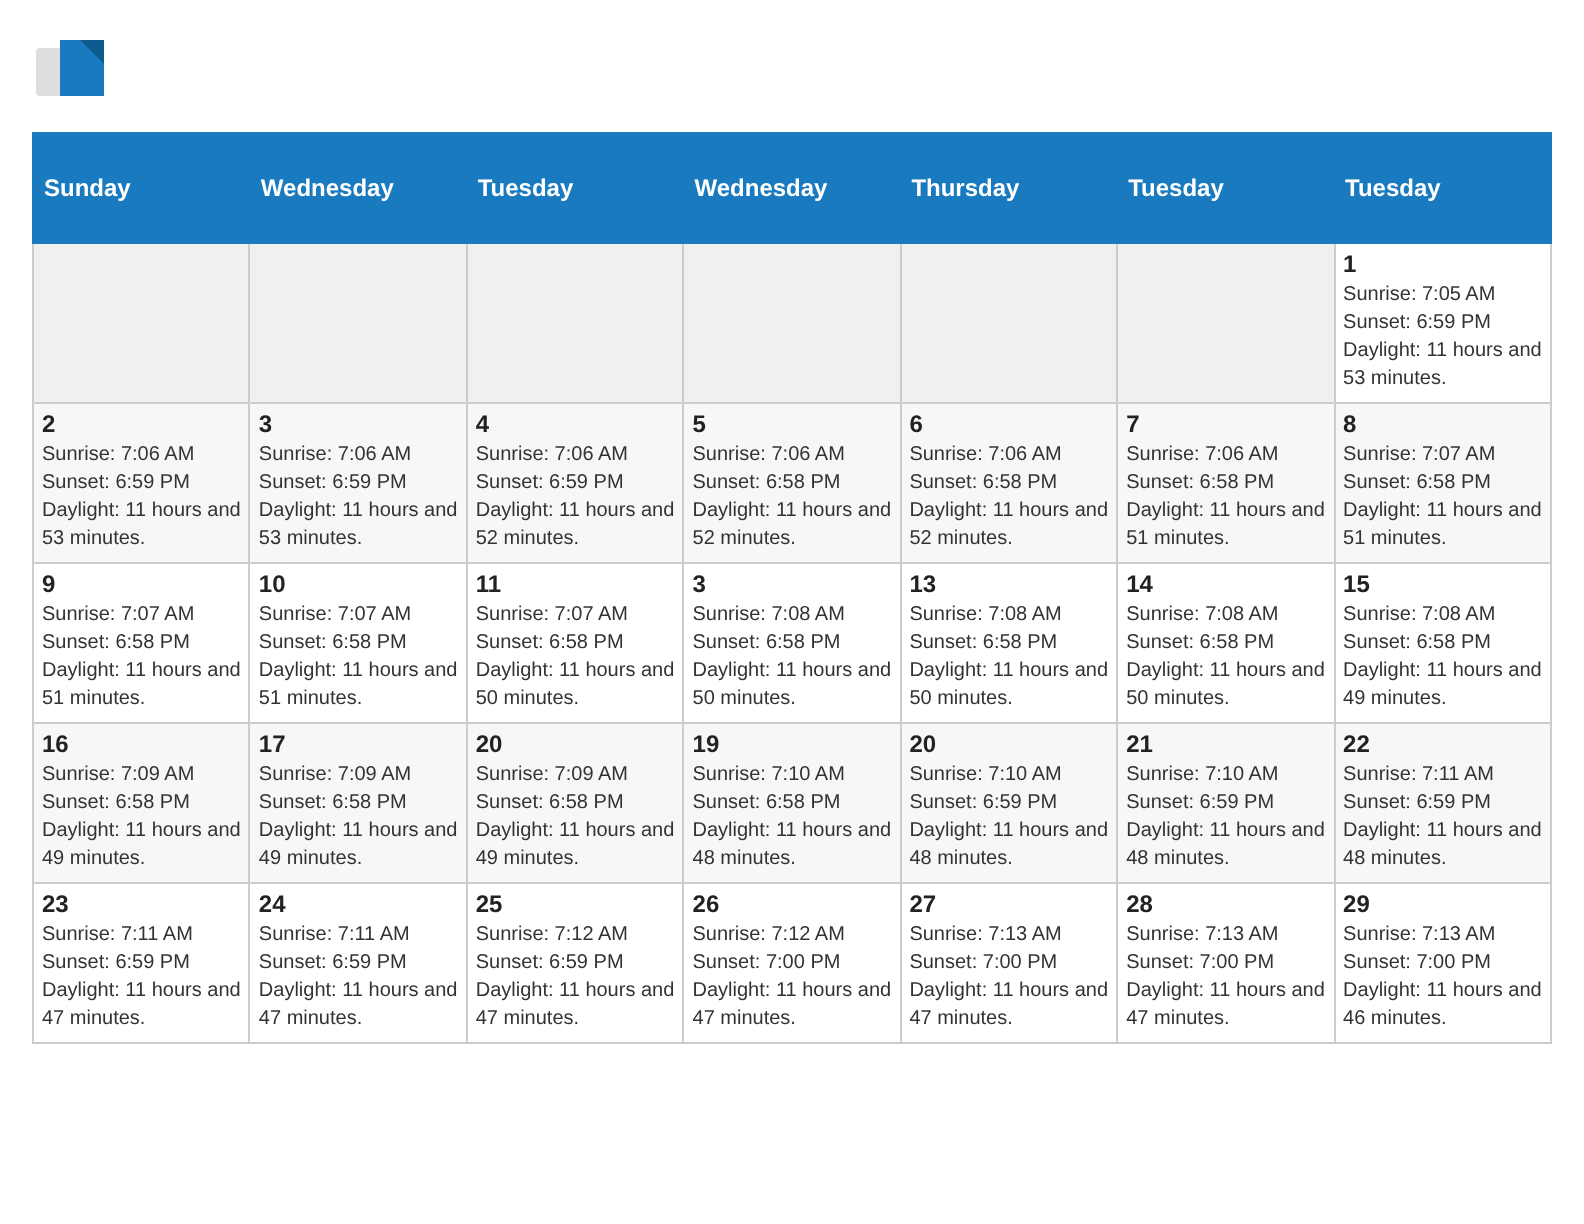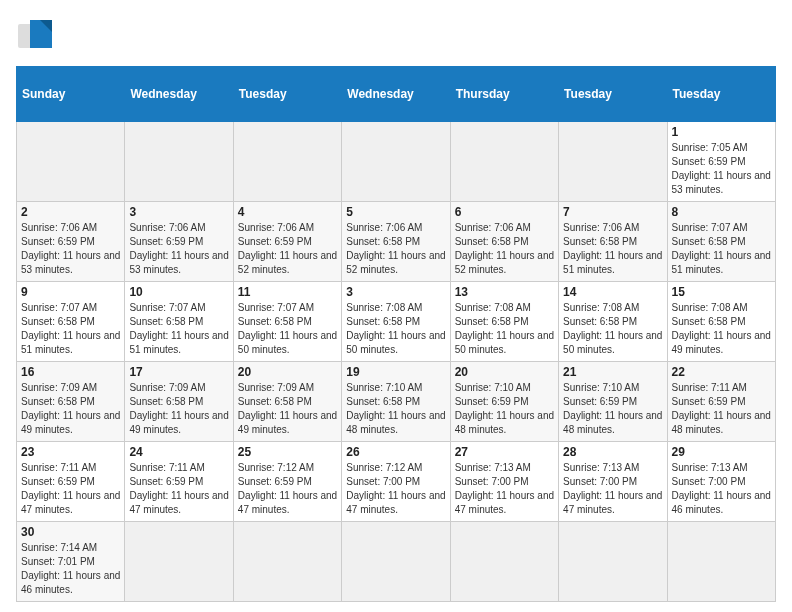--- a/index.html
+++ b/index.html
@@ -263,26 +263,14 @@
         </td>
         <td>
           <span class="day-num">28</span>
           <div class="day-info">Sunrise: 7:13 AM<br>Sunset: 7:00 PM<br>Daylight: 11 hours and 47 minutes.</div>
         </td>
         <td>
           <span class="day-num">29</span>
           <div class="day-info">Sunrise: 7:13 AM<br>Sunset: 7:00 PM<br>Daylight: 11 hours and 46 minutes.</div>
         </td>
       </tr>
-      <tr>
-        <td>
-          <span class="day-num">30</span>
-          <div class="day-info">Sunrise: 7:14 AM<br>Sunset: 7:01 PM<br>Daylight: 11 hours and 46 minutes.</div>
-        </td>
-        <td class="empty"></td>
-        <td class="empty"></td>
-        <td class="empty"></td>
-        <td class="empty"></td>
-        <td class="empty"></td>
-        <td class="empty"></td>
-      </tr>
     </tbody>
 </table>
 
 </body></html>

